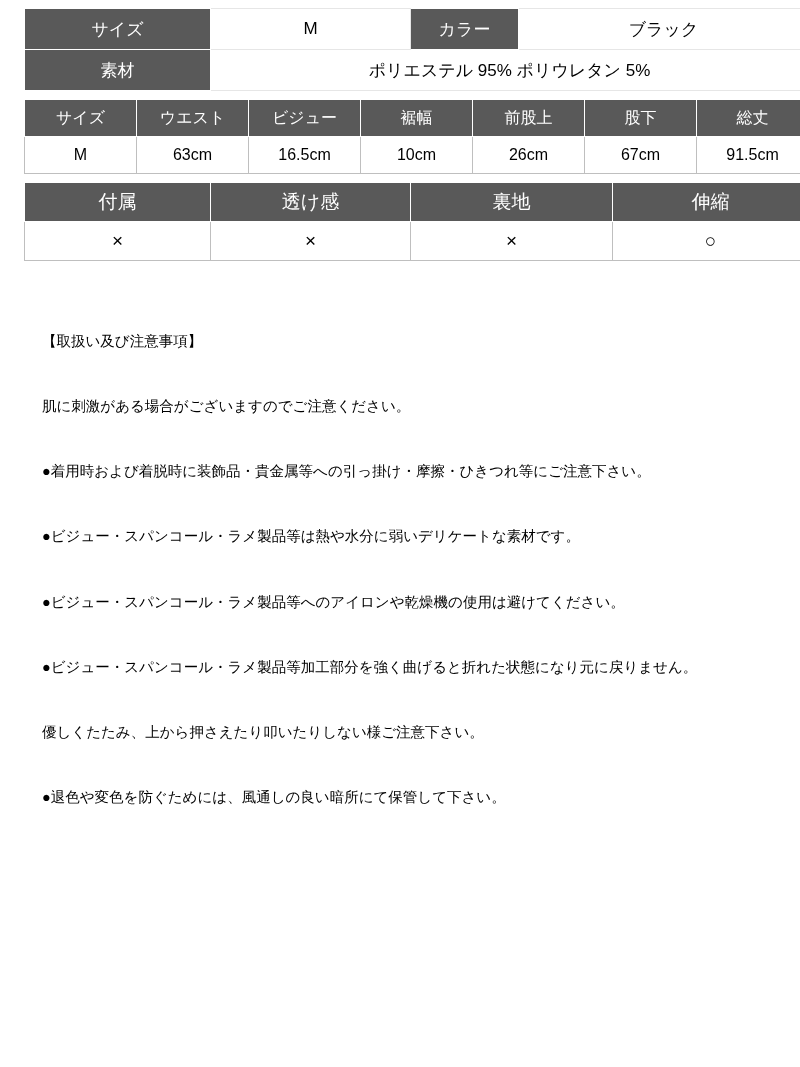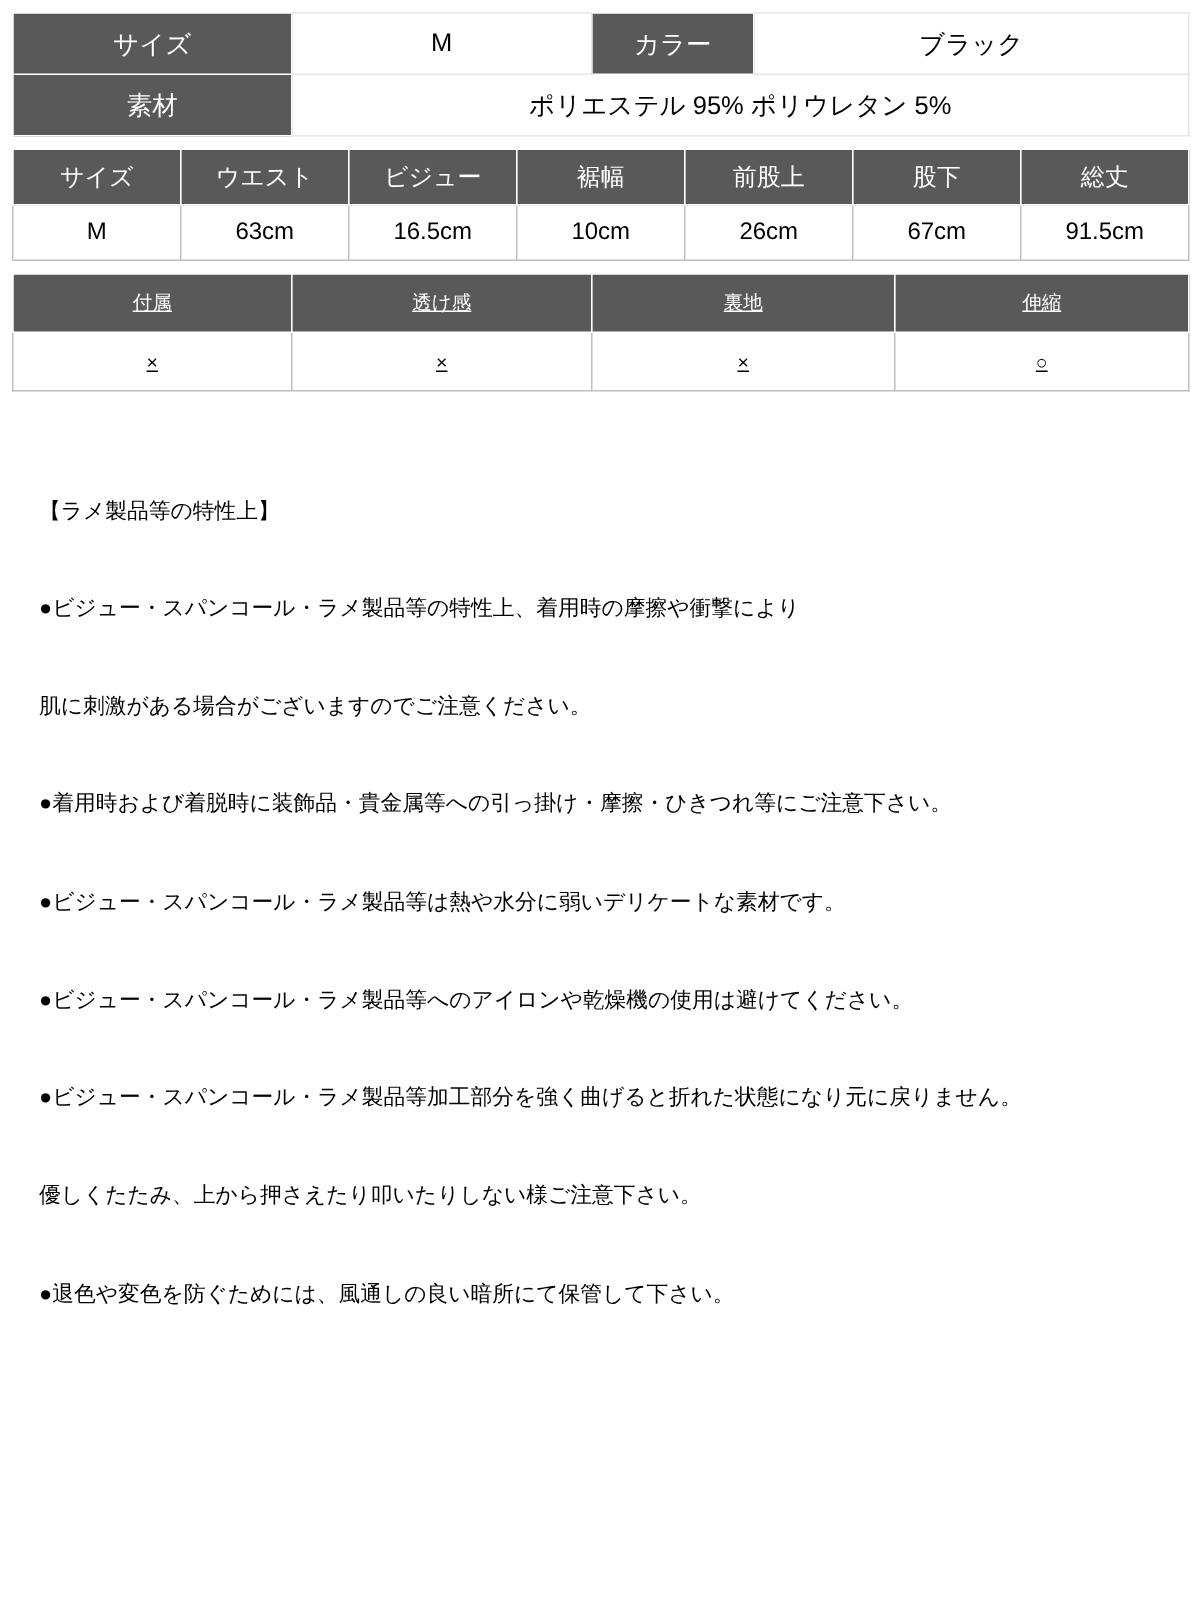--- a/index.html
+++ b/index.html
@@ -12,21 +12,21 @@
     height: 1067px;
     font-family: "Liberation Sans", sans-serif;
     color: #000000;
     -webkit-font-smoothing: antialiased;
   }
   .page {
     width: 800px;
     height: 1067px;
     position: relative;
     box-sizing: border-box;
-    padding: 8px 8px 0 8px;
+    padding: 8px 8px 0 24px;
   }
   table {
     border-collapse: collapse;
     table-layout: fixed;
     width: 784px;
     margin: 0 0 8px 0;
   }
   table td, table th {
     border: 1px solid #ffffff;
     text-align: center;
@@ -50,21 +50,21 @@
   
   #tbl-basic td { height: 40px; }
   #tbl-basic .cell { border: 1px solid #e6e6e6; }
 
   
   #tbl-measure td { height: 36px; font-size: 16px; }
   #tbl-measure .hdr { font-size: 16px; }
   #tbl-measure .cell { border: 1px solid #bfbfbf; }
 
   
-  #tbl-attr td { height: 38px; font-size: 13px; text-decoration: underline; }
+  #tbl-attr td { height: 38px; font-size: 19px; }
   #tbl-attr .cell { border: 1px solid #bfbfbf; }
   .mark { font-size: 17px; letter-spacing: 0; }
 
   .notes {
     margin: 26px 0 0 18px;
     font-size: 14.5px;
     line-height: 1.5;
     color: #000000;
     white-space: pre-wrap;
   }
@@ -145,22 +145,21 @@
       <tr>
         <td class="cell mark">×</td>
         <td class="cell mark">×</td>
         <td class="cell mark">×</td>
         <td class="cell mark">○</td>
       </tr>
     </tbody>
   </table>
 
   <div class="notes">
-    <span class="line">【ラメ製品等の特性上】</span>
-    <span class="line">●ビジュー・スパンコール・ラメ製品等の特性上、着用時の摩擦や衝撃により</span>
+    <span class="line">【取扱い及び注意事項】</span>
     <span class="line">肌に刺激がある場合がございますのでご注意ください。</span>
     <span class="line">●着用時および着脱時に装飾品・貴金属等への引っ掛け・摩擦・ひきつれ等にご注意下さい。</span>
     <span class="line">●ビジュー・スパンコール・ラメ製品等は熱や水分に弱いデリケートな素材です。</span>
     <span class="line">●ビジュー・スパンコール・ラメ製品等へのアイロンや乾燥機の使用は避けてください。</span>
     <span class="line">●ビジュー・スパンコール・ラメ製品等加工部分を強く曲げると折れた状態になり元に戻りません。</span>
     <span class="line">優しくたたみ、上から押さえたり叩いたりしない様ご注意下さい。</span>
     <span class="line">●退色や変色を防ぐためには、風通しの良い暗所にて保管して下さい。</span>
   </div>
 
 </div>

